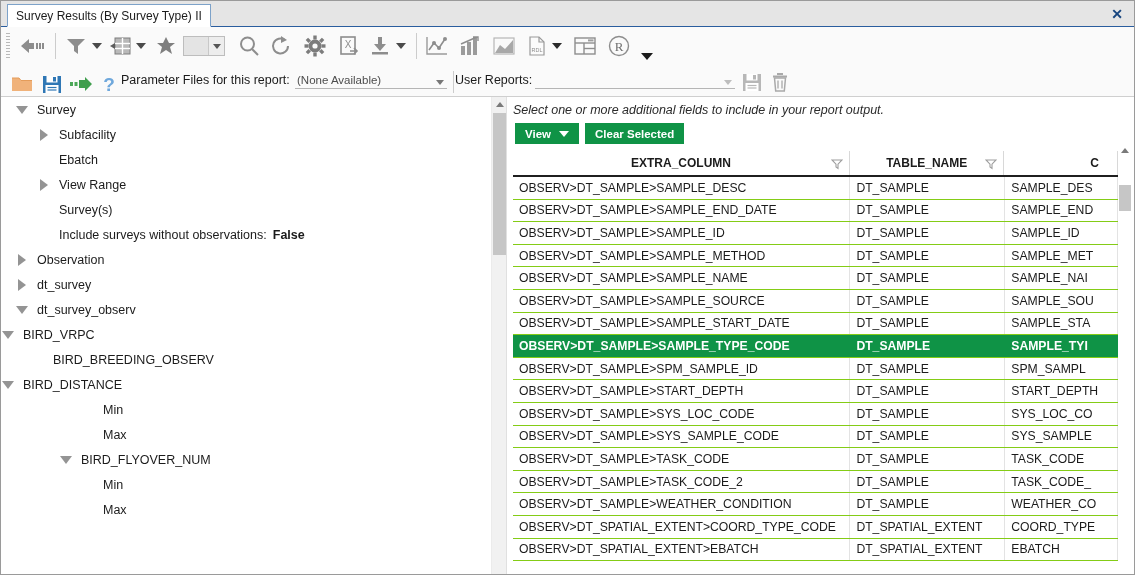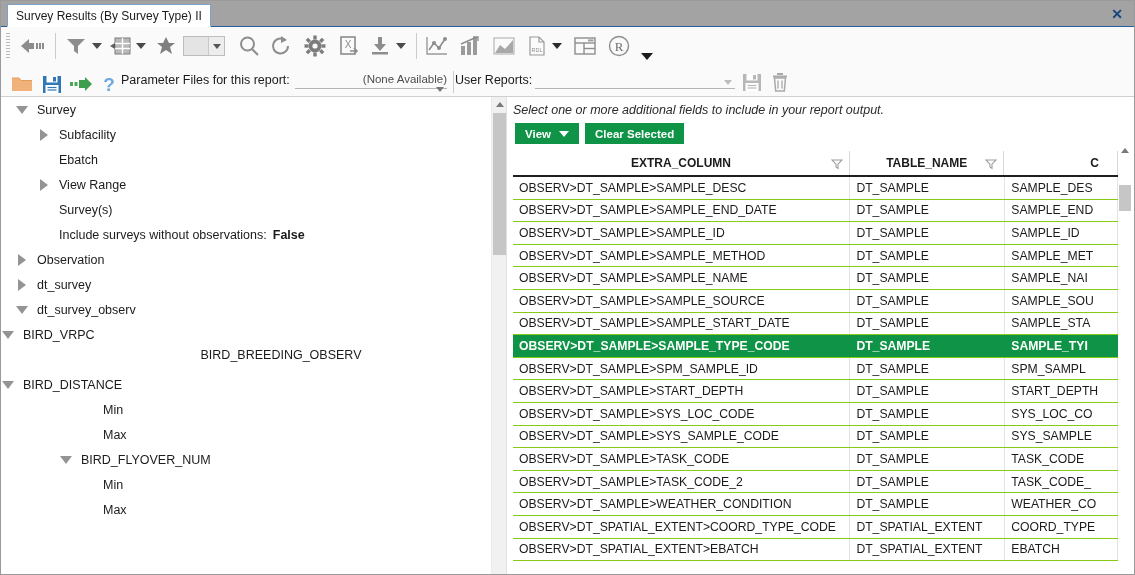--- a/index.html
+++ b/index.html
@@ -18,21 +18,21 @@
     overflow: hidden;
     box-sizing: border-box;
     border: 1px solid #9a9a9a;
   }
 
   
   .tabstrip {
     position: absolute;
     left: 0; top: 0;
     width: 1135px; height: 26px;
-    background: #a3a3a3;
+    background: #e5e5e5;
     border-bottom: 1px solid #2a5d9e;
     box-sizing: border-box;
   }
   .tab {
     position: absolute;
     left: 6px; top: 3px;
     height: 23px;
     padding: 0 8px;
     line-height: 22px;
     font-size: 12px;
@@ -131,21 +131,20 @@
   }
   .ddl {
     position: absolute;
     top: 70px;
     height: 18px;
     border-bottom: 1px solid #b5b5b5;
     box-sizing: border-box;
     display: flex;
     align-items: flex-end;
     cursor: pointer;
-    flex-direction: column;
   }
   .ddl .val {
     flex: 1;
     font-size: 11.5px;
     color: #4d4d4d;
     padding-left: 2px;
     line-height: 16px;
     white-space: nowrap;
   }
   .ddl .dcar {
@@ -628,21 +627,21 @@
           <span class="tlabel">dt_survey</span>
         </div>
         <div class="trow" style="padding-left: 14px;">
           <span class="tri down"></span>
           <span class="tlabel">dt_survey_observ</span>
         </div>
         <div class="trow" style="">
           <span class="tri down"></span>
           <span class="tlabel">BIRD_VRPC</span>
         </div>
-        <div class="trow" style="padding-left: 88px; flex-direction: column;">
+        <div class="trow" style="padding-left: 30px;">
           <span class="tri none"></span>
           <span class="tlabel">BIRD_BREEDING_OBSERV</span>
         </div>
         <div class="trow" style="">
           <span class="tri down"></span>
           <span class="tlabel">BIRD_DISTANCE</span>
         </div>
         <div class="trow" style="padding-left: 80px;">
           <span class="tri none"></span>
           <span class="tlabel">Min</span>

